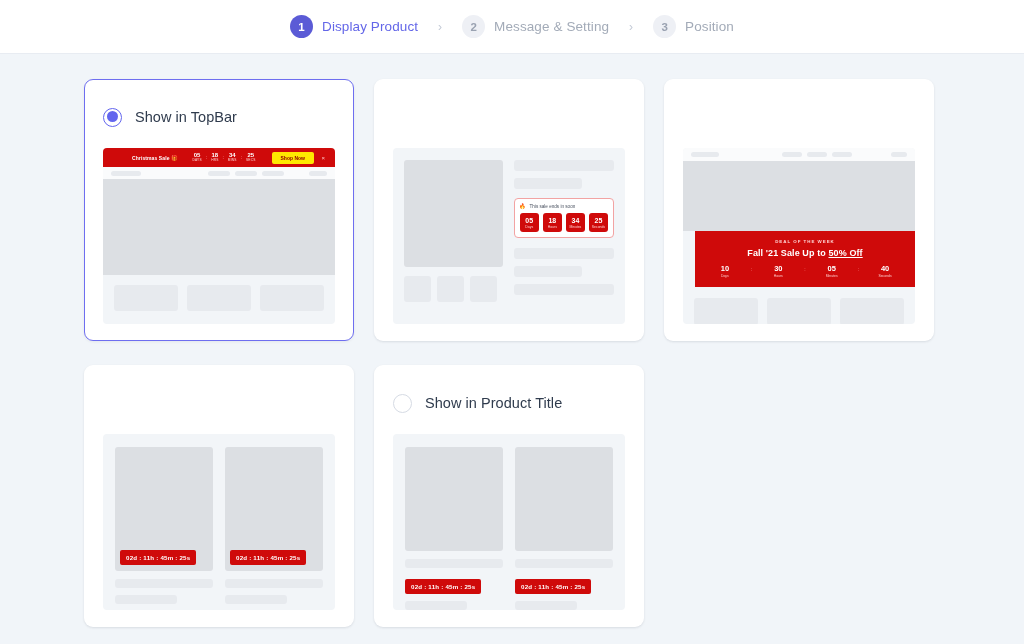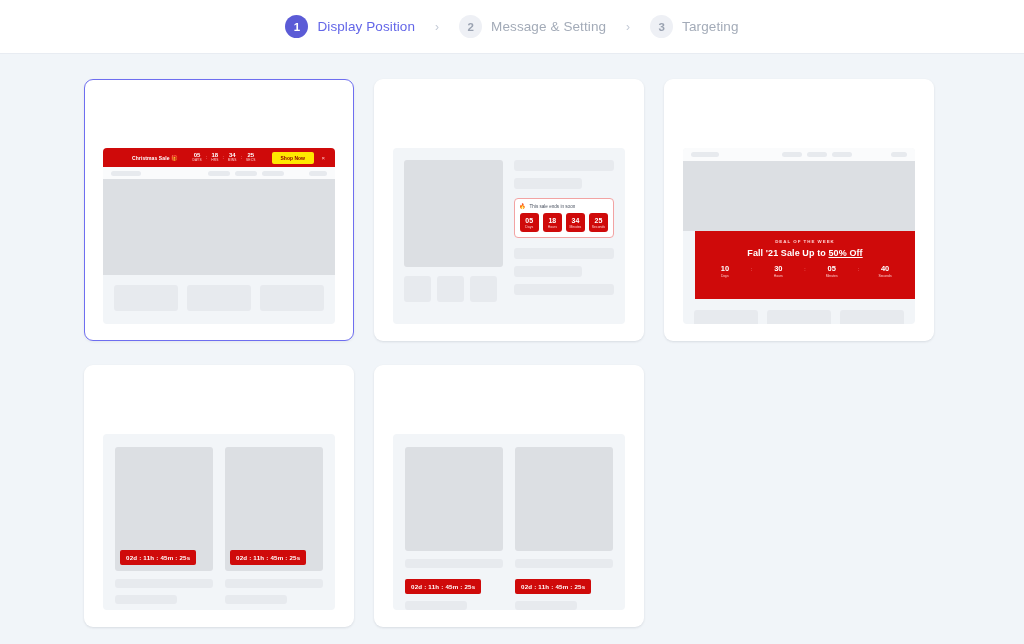--- a/index.html
+++ b/index.html
@@ -165,21 +165,21 @@
     flex: 1; background: #cf0a0a; border-radius: 3px;
     padding: 4px 0 3px; text-align: center; line-height: 1;
   }
   .m2-cell .n { font-size: 7px; font-weight: 700; color: #fff; display: block; }
   .m2-cell .l { font-size: 3.4px; color: #ffcccc; display: block; margin-top: 2px; }
 
   
   .m3-nav { height: 13px; background: #fafbfc; display: flex; align-items: center; padding: 0 8px; gap: 5px; }
   .m3-hero { height: 70px; background: #dcdfe3; }
   .m3-banner {
-    background: #cf0a0a; padding: 8px 0 21px; text-align: center; margin-left: 12px;
+    background: #cf0a0a; padding: 8px 0 9px; text-align: center; margin-left: 12px;
   }
   .m3-kicker { font-size: 4.4px; color: #ffd5d5; letter-spacing: 1px; font-weight: 600; }
   .m3-title { font-size: 9px; color: #fff; font-weight: 700; margin-top: 4px; letter-spacing: .1px; }
   .m3-title u { text-decoration: underline; }
   .m3-cd { display: flex; justify-content: center; align-items: center; gap: 4px; margin-top: 7px; }
   .m3-unit { text-align: center; line-height: 1; min-width: 30px; }
   .m3-unit .n { font-size: 7.5px; font-weight: 700; color: #fff; display: block; }
   .m3-unit .l { font-size: 3.4px; color: #ffc9c9; display: block; margin-top: 2px; }
   .m3-colon { color: #ff9c9c; font-size: 5px; padding: 0 7px; position:relative; top:-2px;}
   .m3-row { display: flex; gap: 9px; padding: 11px 11px; }
@@ -205,37 +205,41 @@
   .m45-line1 { height: 9px; margin-top: 8px; }
   .m45-line2 { height: 9px; width: 63%; margin-top: 7px; }
   .m5-badge-wrap { margin-top: 7px; }
 </style>
 </head>
 <body>
 
 <div class="header">
   <div class="step active">
     <span class="step-num">1</span>
-    <span class="step-label">Display Position</span>
+    <span class="step-label">Display Product</span>
   </div>
   <span class="step-sep">›</span>
   <div class="step idle">
     <span class="step-num">2</span>
     <span class="step-label">Message &amp; Setting</span>
   </div>
   <span class="step-sep">›</span>
   <div class="step idle">
     <span class="step-num">3</span>
-    <span class="step-label">Targeting</span>
+    <span class="step-label">Position</span>
   </div>
 </div>
 
 <div class="grid">
 
   <div class="card selected">
+    <div class="card-head">
+      <span class="radio on"></span>
+      <span class="card-title">Show in TopBar</span>
+    </div>
     <div class="mock">
       <div class="m1-bar">
         <span class="m1-sale">
           <span>Christmas Sale</span>
           <span class="gift">🎁</span>
         </span>
         <span class="m1-cd">
           <span class="m1-unit">
             <span class="n">05</span>
             <span class="l">DAYS</span>
@@ -379,20 +383,24 @@
             <span class="badge m4-badge">02d : 11h : 45m : 25s</span>
           </div>
           <span class="ph m45-line1"></span>
           <span class="ph m45-line2"></span>
         </div>
       </div>
     </div>
   </div>
 
   <div class="card">
+    <div class="card-head">
+      <span class="radio"></span>
+      <span class="card-title">Show in Product Title</span>
+    </div>
     <div class="mock">
       <div class="m45">
         <div class="m45-col">
           <div class="m45-img m5-img"></div>
           <span class="ph m45-line1"></span>
           <span class="m5-badge-wrap">
             <span class="badge">02d : 11h : 45m : 25s</span>
           </span>
           <span class="ph m45-line2"></span>
         </div>

